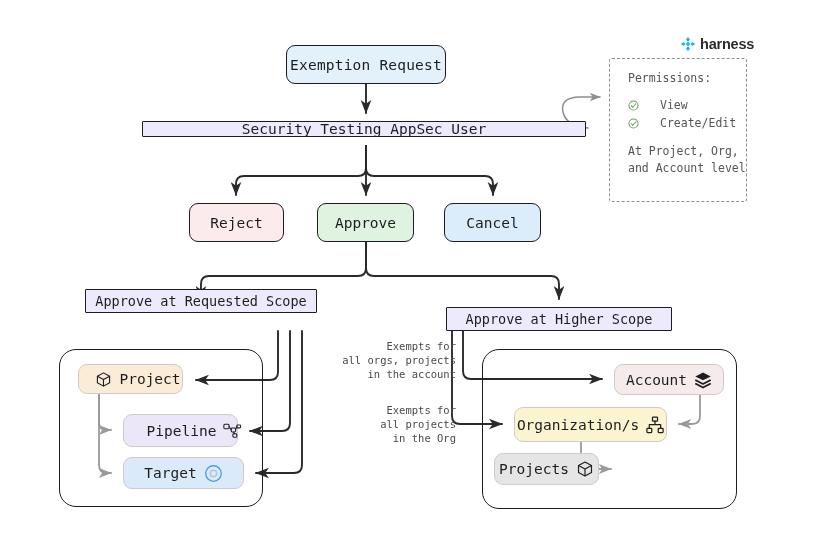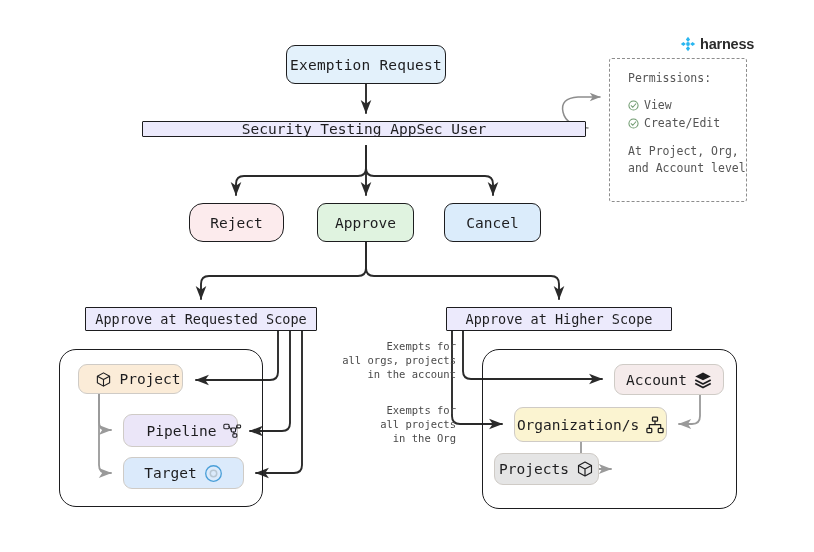--- a/index.html
+++ b/index.html
@@ -50,39 +50,39 @@
     left: 142px; top: 121px; width: 444px; height: 16px;
     background: #eceafc;
     border: 1.6px solid #1d1d1f;
     border-radius: 1px;
     font-size: 14.5px;
   }
   #n-reject {
     left: 189px; top: 203px; width: 95px; height: 39px;
     background: #fcebed;
     border: 1.6px solid #1d1d1f;
-    border-radius: 14px;
+    border-radius: 9px;
     font-size: 14.5px;
   }
   #n-approve {
     left: 317px; top: 203px; width: 97px; height: 39px;
     background: #e0f3e0;
     border: 1.6px solid #1d1d1f;
     border-radius: 9px;
     font-size: 14.5px;
   }
   #n-cancel {
     left: 444px; top: 203px; width: 97px; height: 39px;
     background: #dbecfb;
     border: 1.6px solid #1d1d1f;
     border-radius: 9px;
     font-size: 14.5px;
   }
   #n-req-scope {
-    left: 85px; top: 307px; width: 232px; height: 24px;
+    left: 85px; top: 289px; width: 232px; height: 24px;
     background: #eceafc;
     border: 1.6px solid #1d1d1f;
     border-radius: 1px;
     font-size: 13.5px;
   }
   #n-high-scope {
     left: 446px; top: 307px; width: 226px; height: 24px;
     background: #eceafc;
     border: 1.6px solid #1d1d1f;
     border-radius: 1px;
@@ -132,21 +132,21 @@
     border: 1.6px dashed #8d8d8d;
     border-radius: 3px;
     background: transparent;
     padding: 11px 0 0 18px;
     font-family: "DejaVu Sans Mono", monospace;
     font-size: 11.5px;
     color: #555555;
     line-height: 1.55;
   }
   #perm-box .ptitle { margin-bottom: 9px; }
-  #perm-box .prow { display: flex; align-items: center; gap: 5px; }
+  #perm-box .prow { display: flex; align-items: center; gap: 21px; }
   #perm-box .pfoot { margin-top: 11px; line-height: 1.45; }
 
   
   .annot {
     position: absolute;
     font-family: "DejaVu Sans Mono", monospace;
     font-size: 10.5px;
     color: #4a4a4a;
     text-align: right;
     line-height: 1.35;

